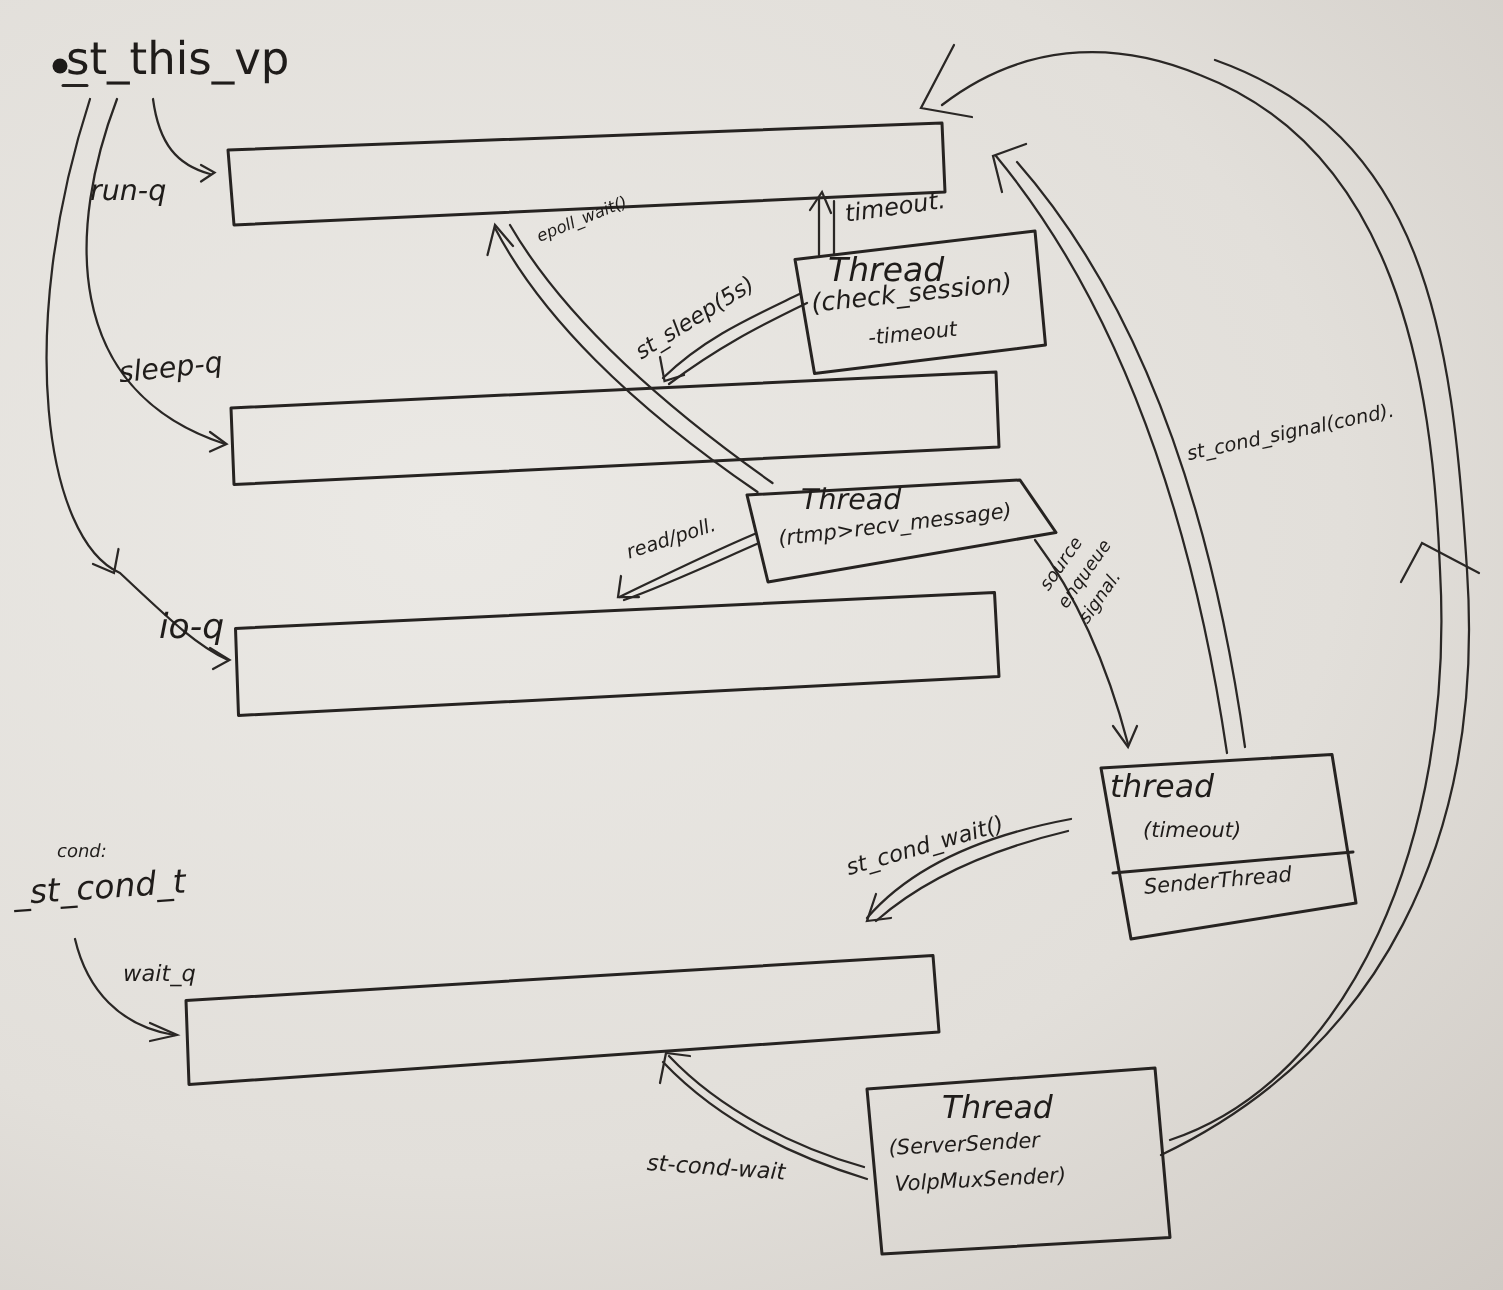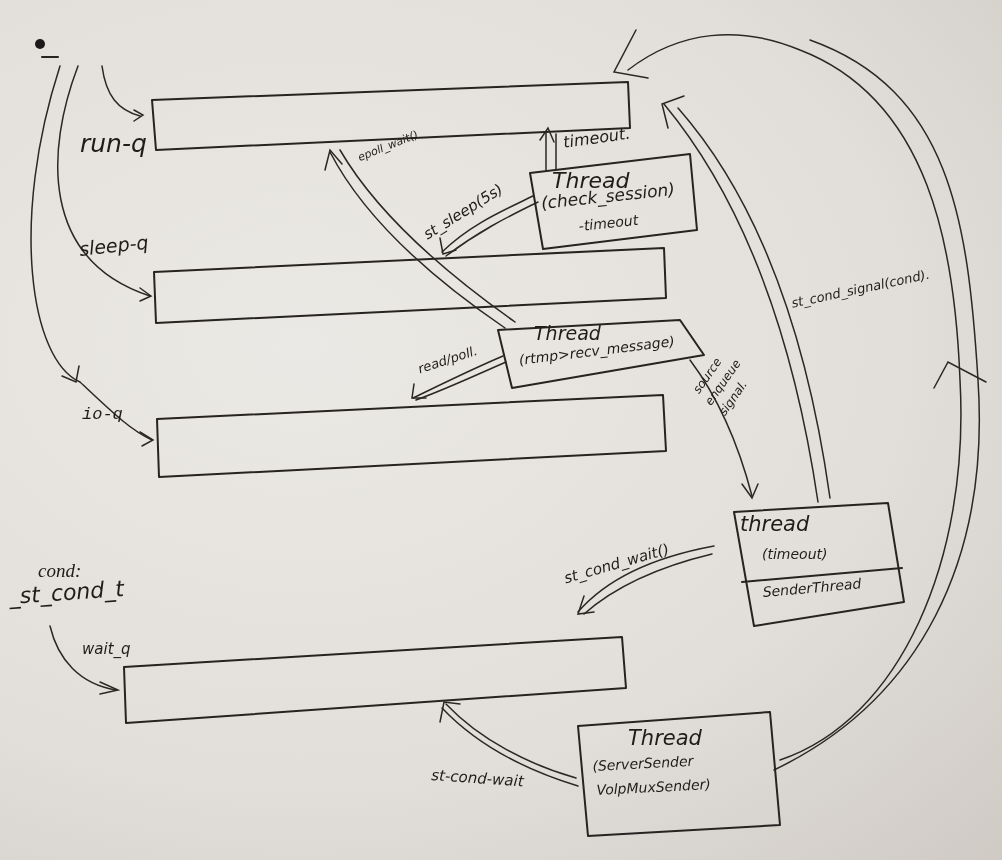--- a/index.html
+++ b/index.html
@@ -73,23 +73,24 @@
 
     <path class="ink" d="M578,726 L770,712 L780,825 L588,836 Z"></path>
 
     <path class="ink-thin" d="M576,778 C530,765 480,740 446,704 M578,786 C532,772 480,748 442,708"></path>
     <path class="ink-thin" d="M440,722 L444,702 L460,704"></path>
 
     <path class="ink-thin" d="M50,626 C58,660 80,684 116,690"></path>
     <path class="ink-thin" d="M100,682 L118,690 L100,694"></path>
   </svg>
 
-  <div class="lbl" style="left:80px;top:116px;font-size:25px;margin-top:13px;">run-q</div>
+  <div class="lbl" style="left:44px;top:22px;font-size:30px;font-style:normal;">st_this_vp</div>
+  <div class="lbl" style="left:60px;top:116px;font-size:19px;">run-q</div>
   <div class="lbl" style="left:78px;top:238px;font-size:19px;transform:rotate(-6deg);">sleep-q</div>
-  <div class="lbl" style="left:82px;top:405px;font-size:17px;font-family:Liberation Mono, monospace;">io-q</div>
+  <div class="lbl" style="left:106px;top:405px;font-size:23px;">io-q</div>
 
   <div class="lbl" style="left:356px;top:152px;font-size:11px;transform:rotate(-22deg);">epoll_wait()</div>
   <div class="lbl" style="left:562px;top:133px;font-size:16px;transform:rotate(-8deg);">timeout.</div>
   <div class="lbl" style="left:420px;top:228px;font-size:15px;transform:rotate(-32deg);">st_sleep(5s)</div>
 
   <div class="lbl" style="left:552px;top:168px;font-size:22px;">Thread</div>
   <div class="lbl" style="left:540px;top:193px;font-size:17px;transform:rotate(-6deg);">(check_session)</div>
   <div class="lbl" style="left:578px;top:218px;font-size:14px;transform:rotate(-6deg);">-timeout</div>
 
   <div class="lbl" style="left:534px;top:322px;font-size:19px;">Thread</div>
@@ -101,21 +102,21 @@
   <div class="lbl" style="left:716px;top:410px;font-size:12px;transform:rotate(-55deg);">signal.</div>
 
   <div class="lbl" style="left:790px;top:296px;font-size:13px;transform:rotate(-12deg);">st_cond_signal(cond).</div>
 
   <div class="lbl" style="left:740px;top:512px;font-size:21px;">thread</div>
   <div class="lbl" style="left:762px;top:546px;font-size:14px;">(timeout)</div>
   <div class="lbl" style="left:762px;top:584px;font-size:14px;transform:rotate(-5deg);">SenderThread</div>
 
   <div class="lbl" style="left:562px;top:570px;font-size:15px;transform:rotate(-16deg);">st_cond_wait()</div>
 
-  <div class="lbl" style="left:38px;top:560px;font-size:19px;font-family:Liberation Serif, serif;">cond:</div>
+  <div class="lbl" style="left:38px;top:560px;font-size:12px;">cond:</div>
   <div class="lbl" style="left:8px;top:584px;font-size:22px;transform:rotate(-4deg);">_st_cond_t</div>
   <div class="lbl" style="left:82px;top:640px;font-size:15px;font-style:italic;">wait_q</div>
 
   <div class="lbl" style="left:628px;top:726px;font-size:21px;">Thread</div>
   <div class="lbl" style="left:592px;top:758px;font-size:14px;transform:rotate(-3deg);">(ServerSender</div>
   <div class="lbl" style="left:596px;top:782px;font-size:14px;transform:rotate(-3deg);">VolpMuxSender)</div>
 
   <div class="lbl" style="left:432px;top:766px;font-size:15px;transform:rotate(4deg);">st-cond-wait</div>
 </div>
 

